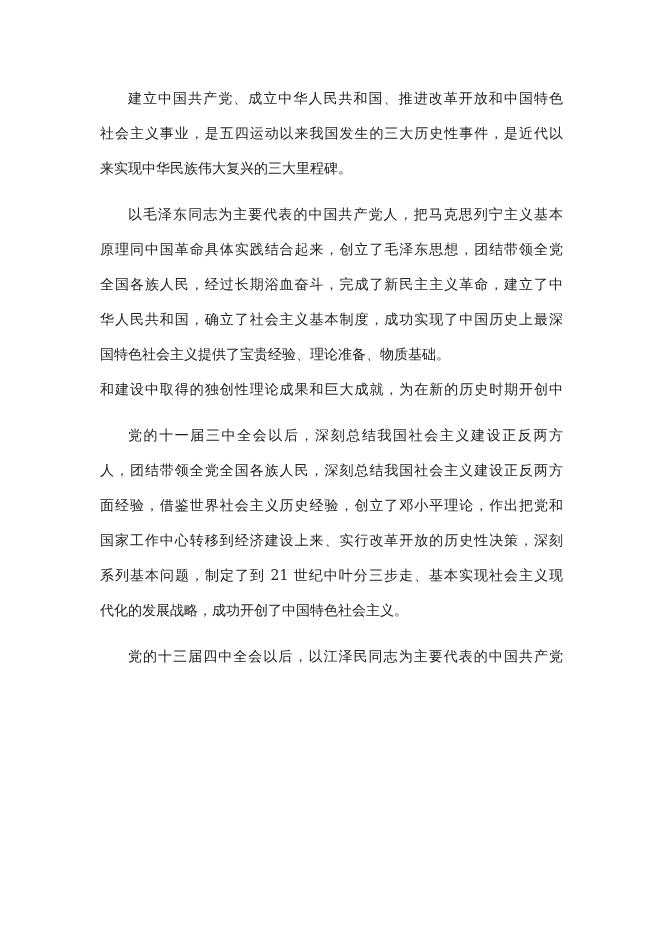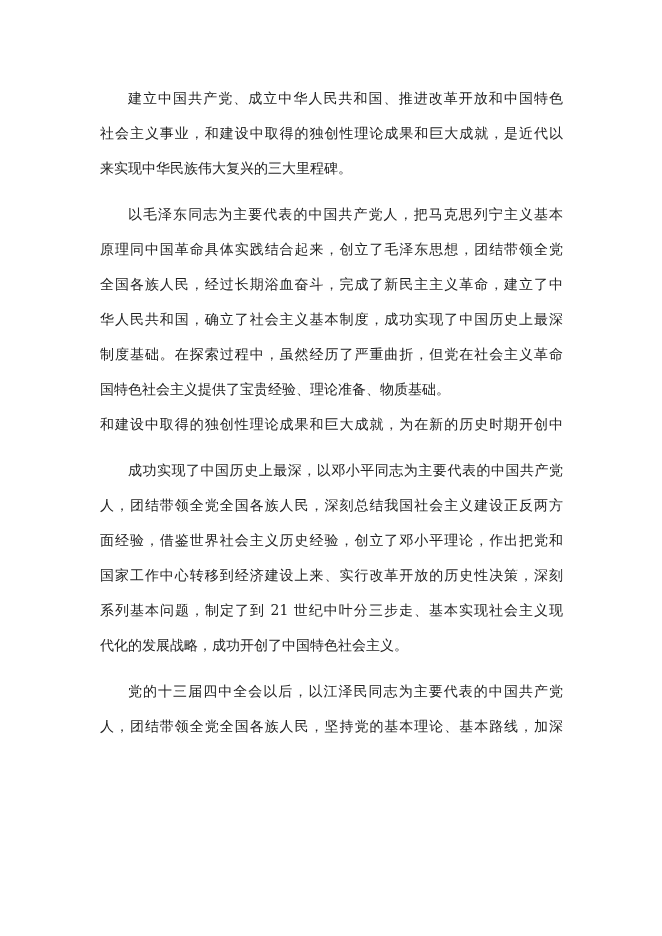--- a/index.html
+++ b/index.html
@@ -50,42 +50,40 @@
   }
 </style>
 </head>
 <body>
 
 <div class="page">
   <div class="body-text">
 
     <p class="para">
       <span class="line first">建立中国共产党、成立中华人民共和国、推进改革开放和中国特色</span>
-      <span class="line">社会主义事业，和建设中取得的独创性理论成果和巨大成就，是近代以</span>
+      <span class="line">社会主义事业，是五四运动以来我国发生的三大历史性事件，是近代以</span>
       <span class="line last">来实现中华民族伟大复兴的三大里程碑。</span>
     </p>
 
     <p class="para">
       <span class="line first">以毛泽东同志为主要代表的中国共产党人，把马克思列宁主义基本</span>
       <span class="line">原理同中国革命具体实践结合起来，创立了毛泽东思想，团结带领全党</span>
       <span class="line">全国各族人民，经过长期浴血奋斗，完成了新民主主义革命，建立了中</span>
       <span class="line">华人民共和国，确立了社会主义基本制度，成功实现了中国历史上最深</span>
-      <span class="line">制度基础。在探索过程中，虽然经历了严重曲折，但党在社会主义革命</span>
       <span class="line last">国特色社会主义提供了宝贵经验、理论准备、物质基础。</span>
       <span class="line">和建设中取得的独创性理论成果和巨大成就，为在新的历史时期开创中</span>
     </p>
 
     <p class="para">
-      <span class="line first">成功实现了中国历史上最深，以邓小平同志为主要代表的中国共产党</span>
+      <span class="line first">党的十一届三中全会以后，深刻总结我国社会主义建设正反两方</span>
       <span class="line">人，团结带领全党全国各族人民，深刻总结我国社会主义建设正反两方</span>
       <span class="line">面经验，借鉴世界社会主义历史经验，创立了邓小平理论，作出把党和</span>
       <span class="line">国家工作中心转移到经济建设上来、实行改革开放的历史性决策，深刻</span>
       <span class="line">系列基本问题，制定了到 21 世纪中叶分三步走、基本实现社会主义现</span>
       <span class="line last">代化的发展战略，成功开创了中国特色社会主义。</span>
     </p>
 
     <p class="para">
       <span class="line first">党的十三届四中全会以后，以江泽民同志为主要代表的中国共产党</span>
-      <span class="line">人，团结带领全党全国各族人民，坚持党的基本理论、基本路线，加深</span>
     </p>
 
   </div>
 </div>
 
 </body></html>

